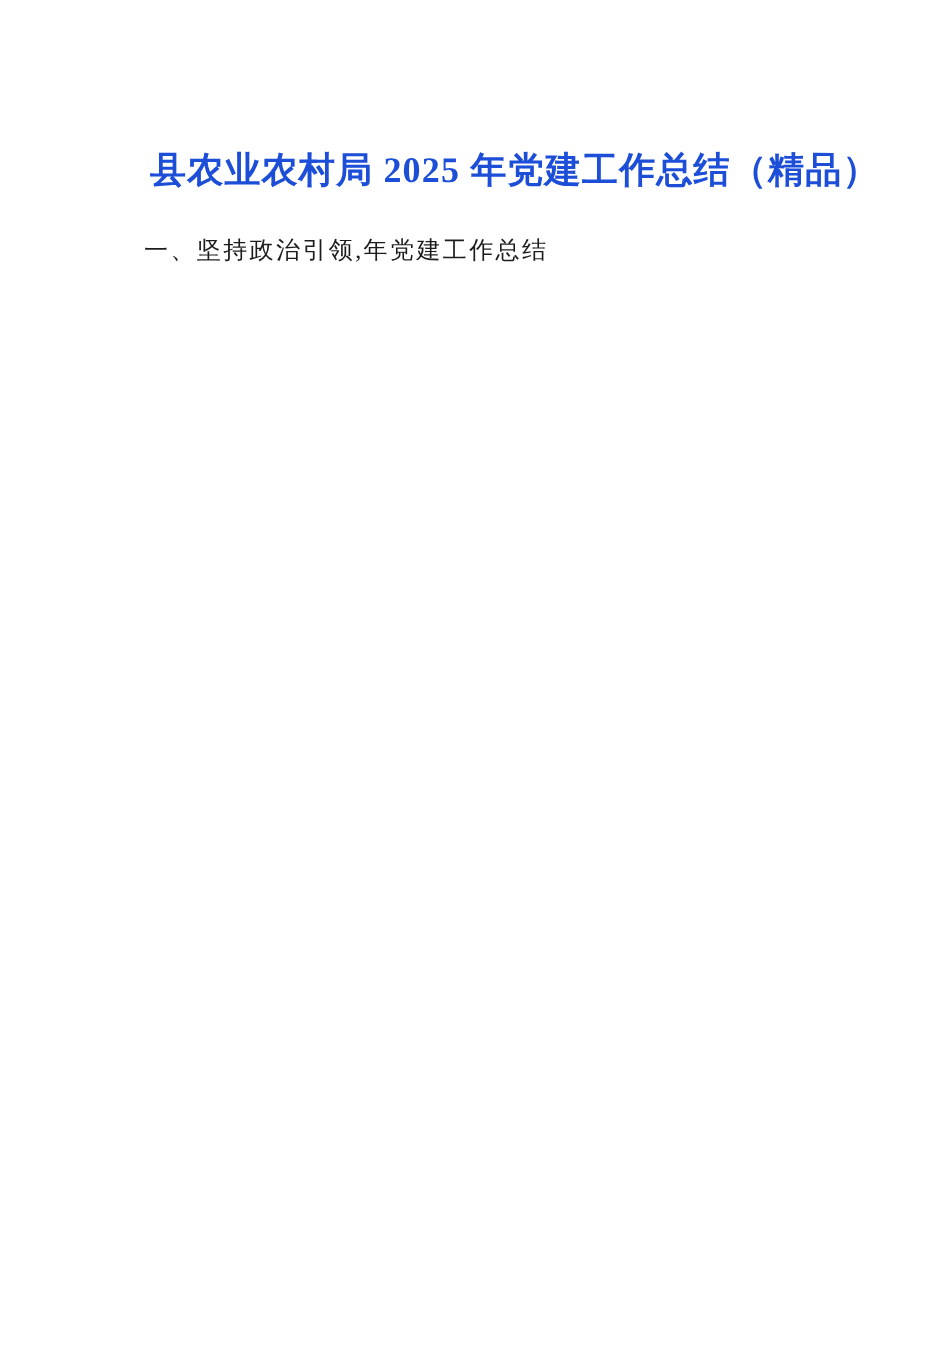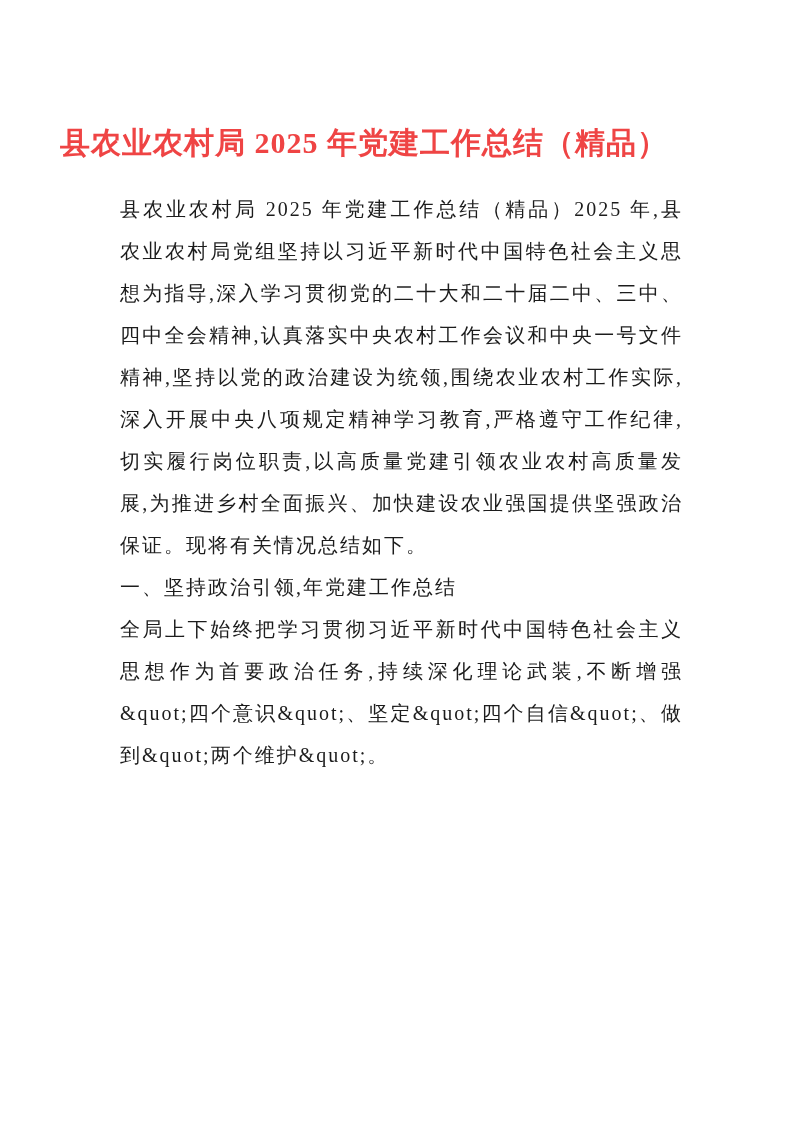--- a/index.html
+++ b/index.html
@@ -14,26 +14,26 @@
     margin: 0 auto;
     background: #ffffff;
     overflow: hidden;
     font-family: "Liberation Serif", "DejaVu Serif", serif;
     color: #1c1c1c;
     box-sizing: border-box;
   }
   .doc-title {
     margin: 0;
     padding: 122px 60px 0 60px;
-    text-align: left;
+    text-align: right;
     font-size: 30px;
     font-weight: 700;
     letter-spacing: 1px;
     line-height: 42px;
-    color: #ef4444;
+    color: #1d4ed8;
   }
   .doc-body {
     margin: 24px 110px 0 120px;
     font-size: 20px;
     line-height: 42px;
     text-align: justify;
     text-justify: inter-ideograph;
     letter-spacing: 2px;
   }
   .doc-body p {
@@ -41,17 +41,15 @@
     padding: 0;
   }
 </style>
 </head>
 <body>
 
 <div class="page">
   <h1 class="doc-title">县农业农村局 2025 年党建工作总结（精品）</h1>
 
   <div class="doc-body">
-    <p>县农业农村局 2025 年党建工作总结（精品）2025 年,县农业农村局党组坚持以习近平新时代中国特色社会主义思想为指导,深入学习贯彻党的二十大和二十届二中、三中、四中全会精神,认真落实中央农村工作会议和中央一号文件精神,坚持以党的政治建设为统领,围绕农业农村工作实际,深入开展中央八项规定精神学习教育,严格遵守工作纪律,切实履行岗位职责,以高质量党建引领农业农村高质量发展,为推进乡村全面振兴、加快建设农业强国提供坚强政治保证。现将有关情况总结如下。</p>
     <p>一、坚持政治引领,年党建工作总结</p>
-    <p>全局上下始终把学习贯彻习近平新时代中国特色社会主义思想作为首要政治任务,持续深化理论武装,不断增强&amp;quot;四个意识&amp;quot;、坚定&amp;quot;四个自信&amp;quot;、做到&amp;quot;两个维护&amp;quot;。</p>
   </div>
 </div>
 
 </body></html>

